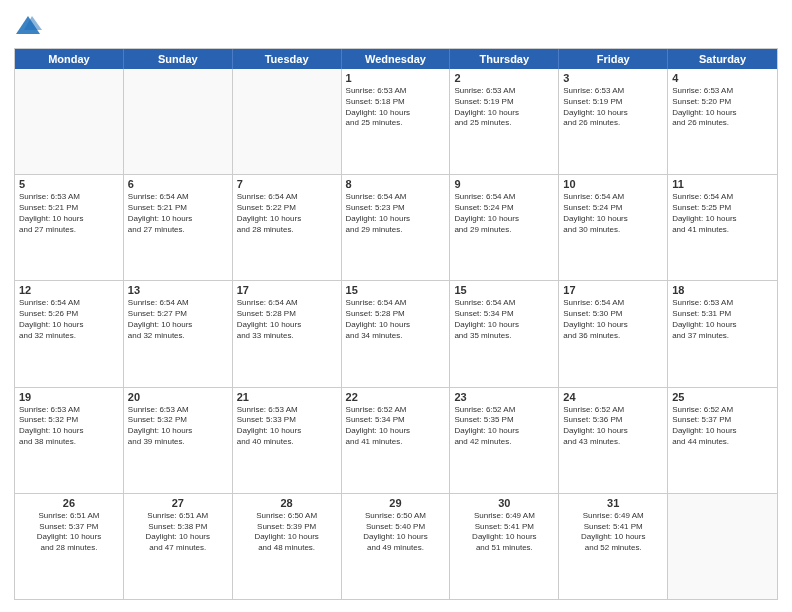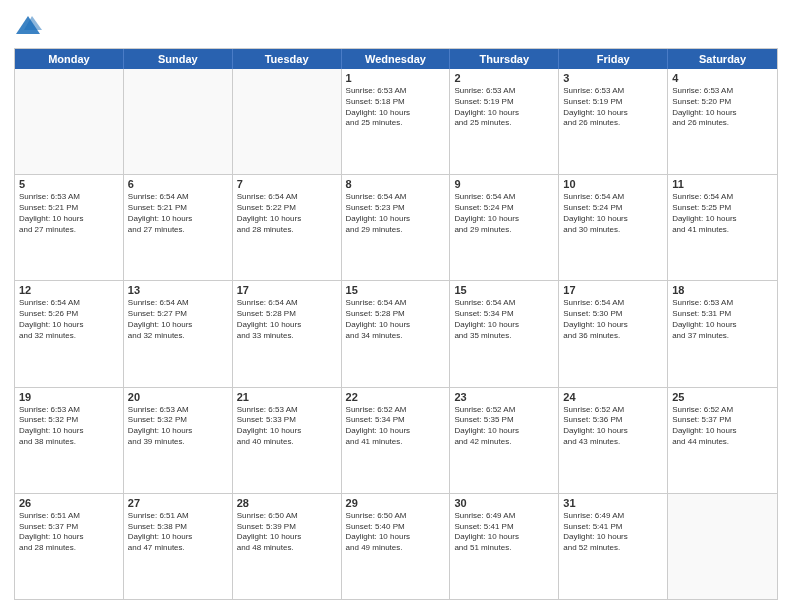--- a/index.html
+++ b/index.html
@@ -83,21 +83,21 @@
       flex: 1;
       display: flex;
       flex-direction: column;
     }
     .cal-week {
       display: grid;
       grid-template-columns: repeat(7, 1fr);
       flex: 1;
       border-bottom: 1px solid #ccc;
     }
-    .cal-week:last-child { border-bottom: none; }
+    .cal-week:last-child { border-bottom: none; text-align: center; }
     .cal-cell {
       border-right: 1px solid #ccc;
       padding: 3px 4px;
       font-size: 8.5px;
       color: #333;
       background: #fff;
       overflow: hidden;
     }
     .cal-cell:last-child { border-right: none; }
     .cal-cell.empty { background: #f9f9f9; }

